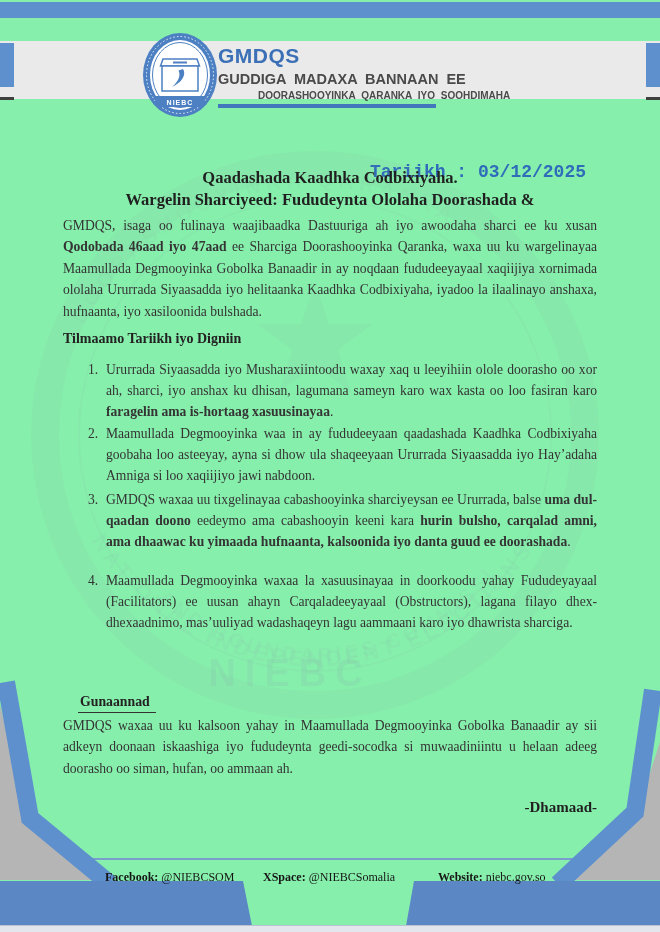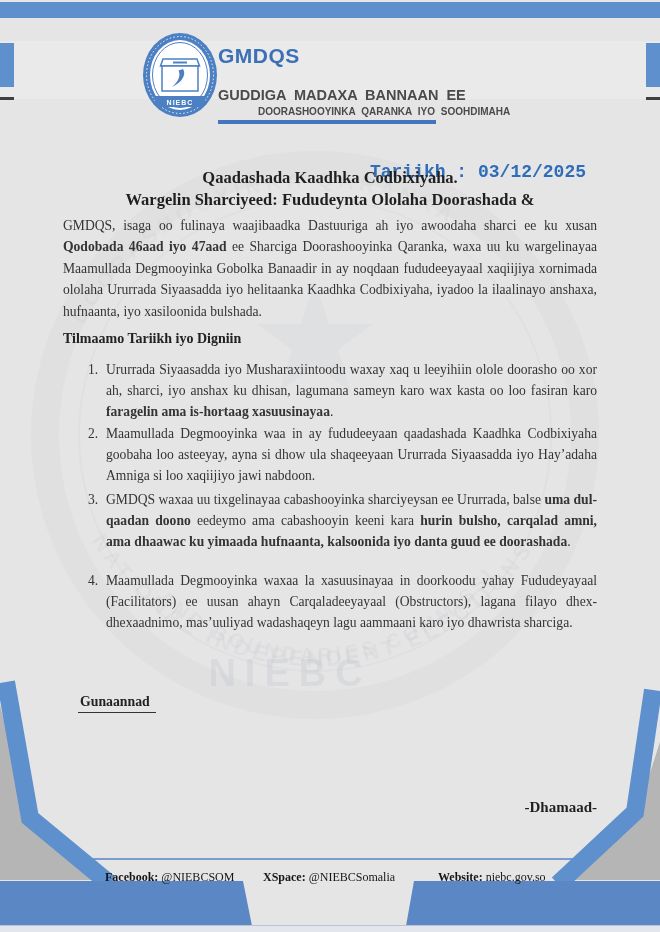--- a/index.html
+++ b/index.html
@@ -1,32 +1,32 @@
 <!DOCTYPE html>
 <html><head>
 <meta charset="utf-8">
 <style>
   html,body{margin:0;padding:0;background:#ffffff;}
   .page{
     position:relative;width:660px;height:932px;margin:0 auto;
-    background:#e5e5e5;overflow:hidden;
+    background:#86efac;overflow:hidden;
     font-family:"Liberation Serif","DejaVu Serif",serif;color:#333;
   }
   
   .topbar{position:absolute;left:0;top:2px;width:660px;height:16px;background:#5e90ce;}
   .grayband{position:absolute;left:0;top:41px;width:660px;height:58px;background:#eaeaea;}
   .sq{position:absolute;top:43px;width:14px;height:44px;background:#5e90ce;}
   .sq.left{left:0;} .sq.right{right:0;}
   .dash{position:absolute;top:97px;width:14px;height:3px;background:#3f3f3f;}
   .dash.left{left:0;} .dash.right{right:0;}
   
   .logo{position:absolute;left:142px;top:32px;width:76px;height:86px;}
   .orgblock{position:absolute;left:218px;top:45px;font-family:"Liberation Sans","DejaVu Sans",sans-serif;}
   .org-acronym{font-size:21px;font-weight:bold;color:#3c70b6;letter-spacing:.5px;line-height:22px;}
-  .org-line1{font-size:14.5px;font-weight:bold;color:#4a4a4a;word-spacing:4px;margin-top:20px;line-height:16px;}
+  .org-line1{font-size:14.5px;font-weight:bold;color:#4a4a4a;word-spacing:4px;margin-top:4px;line-height:16px;}
   .org-line2{font-size:10px;font-weight:bold;color:#4a4a4a;word-spacing:3px;margin-top:3px;line-height:11px;padding-left:40px;}
   .org-underline{margin-top:3px;width:218px;height:3.5px;background:#4377bd;}
   .dateline{position:absolute;right:74px;top:130px;font-family:Liberation Mono, monospace;
     font-size:18px;font-weight:bold;color:#2f6cba;margin-top:32px;}
   
   .watermark{position:absolute;left:0;top:130px;pointer-events:none;}
   
   .doc-title{position:absolute;left:63px;top:167px;width:534px;text-align:center;
     font-size:16.5px;font-weight:bold;color:#1f1f1f;line-height:22px;}
   .para{position:absolute;left:63px;width:534px;font-size:13.6px;line-height:21.4px;
@@ -126,20 +126,21 @@
   <div class="li li3">
     <span class="num">3.</span>
     <span><span>GMDQS waxaa uu tixgelinayaa cabashooyinka sharciyeysan ee Ururrada, balse </span><span class="bold">uma dul-qaadan doono</span><span> eedeymo ama cabashooyin keeni kara </span><span class="bold">hurin bulsho, carqalad amni, ama dhaawac ku yimaada hufnaanta, kalsoonida iyo danta guud ee doorashada</span><span>.</span></span>
   </div>
   <div class="li li4">
     <span class="num">4.</span>
     <span><span>Maamullada Degmooyinka waxaa la xasuusinayaa in doorkoodu yahay Fududeyayaal (Facilitators) ee uusan ahayn Carqaladeeyayaal (Obstructors), lagana filayo dhex-dhexaadnimo, mas’uuliyad wadashaqeyn lagu aammaani karo iyo dhawrista sharciga.</span></span>
   </div>
 
   <div class="closing-heading">Gunaannad</div>
+  <div class="para closing">GMDQS waxaa uu ku kalsoon yahay in Maamullada Degmooyinka Gobolka Banaadir ay sii adkeyn doonaan iskaashiga iyo fududeynta geedi-socodka si muwaadiniintu u helaan adeeg doorasho oo siman, hufan, oo ammaan ah.</div>
   <div class="endmark">-Dhamaad-</div>
 
   <svg class="bottom-decor" width="660" height="252" viewBox="0 680 660 252">
     <rect x="0" y="858" width="660" height="2" fill="#7b9ccf"></rect>
     <polygon points="0,705 30,820 100,880 0,880" fill="#b5b5b5"></polygon>
     <polygon points="660,742 634,822 568,880 660,880" fill="#b5b5b5"></polygon>
     <polyline points="6,682 30,818 110,884" fill="none" stroke="#5e90ce" stroke-width="18"></polyline>
     <polyline points="653,690 635,812 558,884" fill="none" stroke="#5e90ce" stroke-width="18"></polyline>
     <polygon points="0,881 243,881 252,926 0,926" fill="#5b87c5"></polygon>
     <polygon points="414,881 660,881 660,926 406,926" fill="#5b87c5"></polygon>

